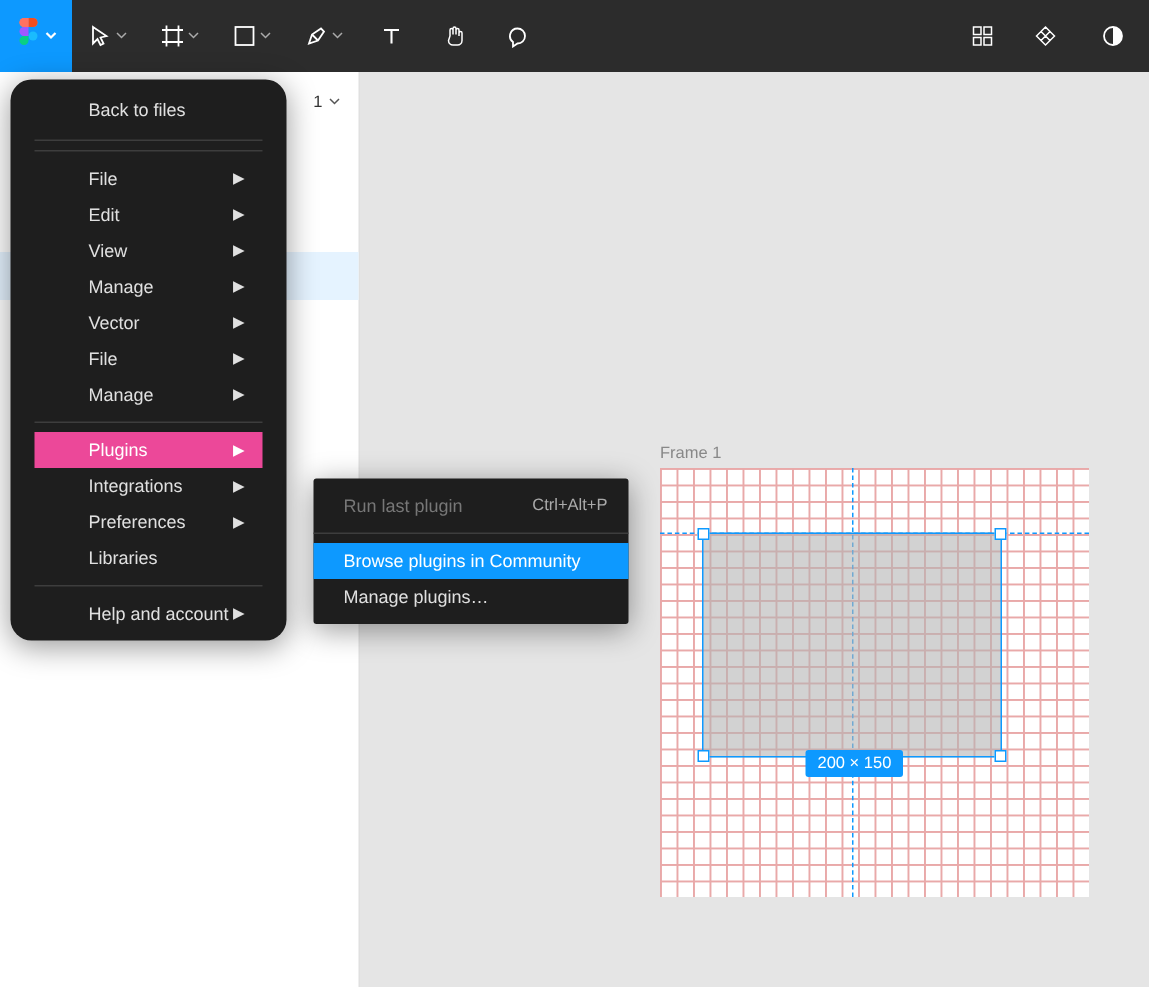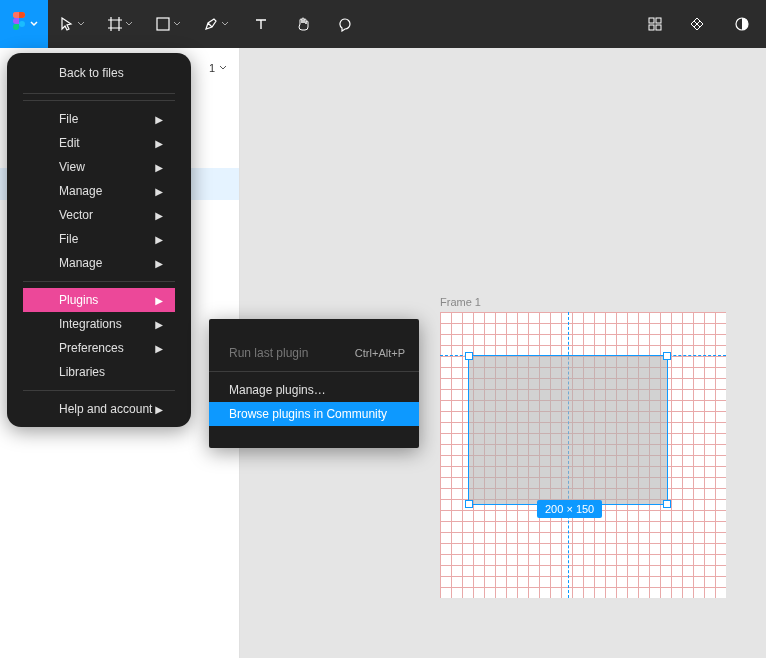--- a/index.html
+++ b/index.html
@@ -157,21 +157,21 @@
   }
   .menu-item.hl { background: #ec4899; color: #fff; }
   .submenu {
     position: absolute;
     left: 209px; top: 319px;
     width: 210px;
     background: #1e1e1e;
     color: #e0e0e0;
     border-radius: 2px;
     box-shadow: 0 4px 20px rgba(0,0,0,0.4);
-    padding: 22px 0;
+    padding: 6px 0;
     font-size: 12px;
     text-align: right;
   }
   .submenu .menu-item { padding-left: 20px; }
   .submenu .menu-item.disabled { color: #777; }
   .submenu .menu-item.hl { background: #0d99ff; color: #fff; }
   svg { display: block; }
 </style>
 </head>
 <body>
@@ -347,19 +347,19 @@
       <span class="arrow">▶</span>
     </div>
 </div>
 
 <div class="submenu">
   <div class="menu-item disabled">
     <span>Run last plugin</span>
     <span class="shortcut">Ctrl+Alt+P</span>
   </div>
   <div class="menu-sep"></div>
-  <div class="menu-item">
-    <span>Manage plugins…</span>
-  </div>
   <div class="menu-item hl">
     <span>Browse plugins in Community</span>
   </div>
+  <div class="menu-item">
+    <span>Manage plugins…</span>
+  </div>
 </div>
 
 </body></html>

